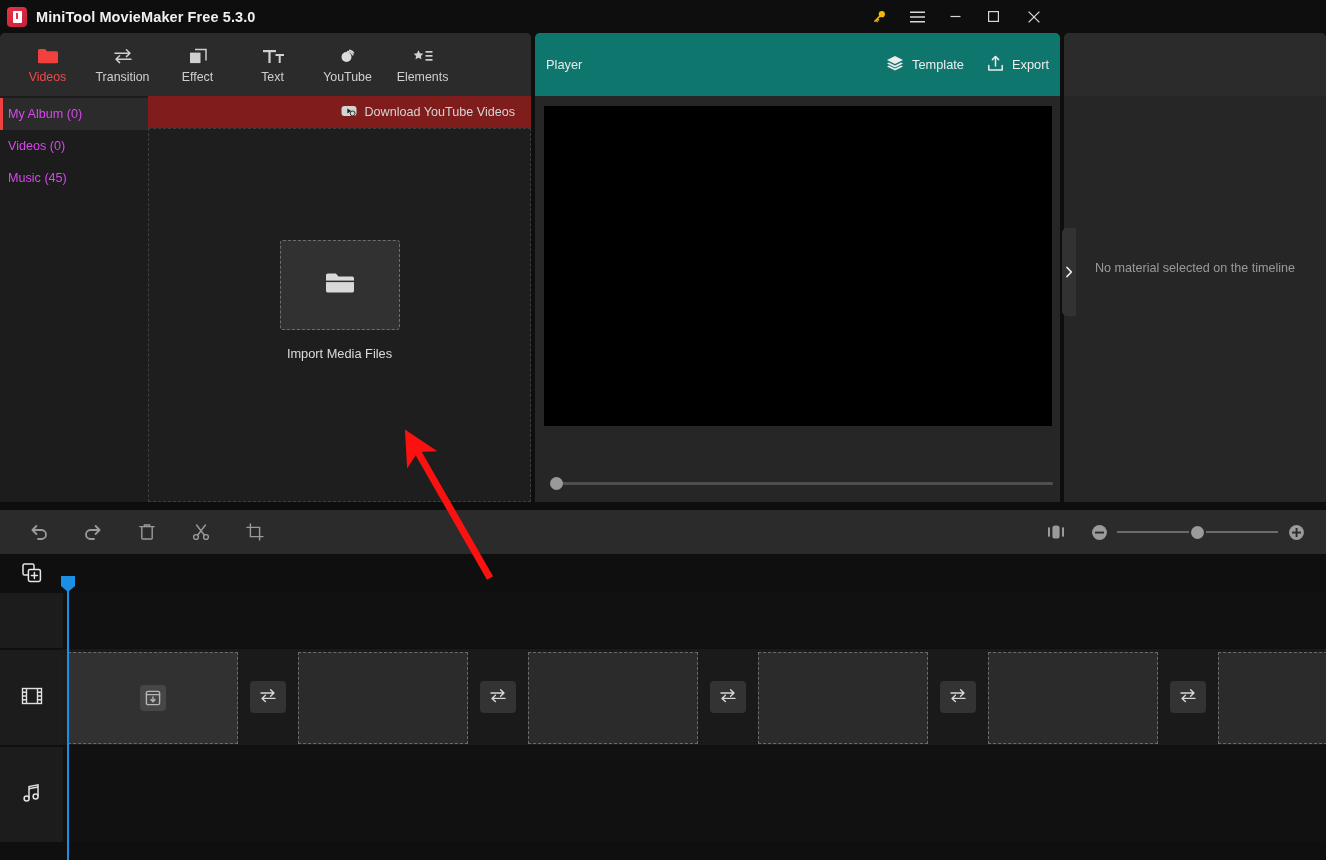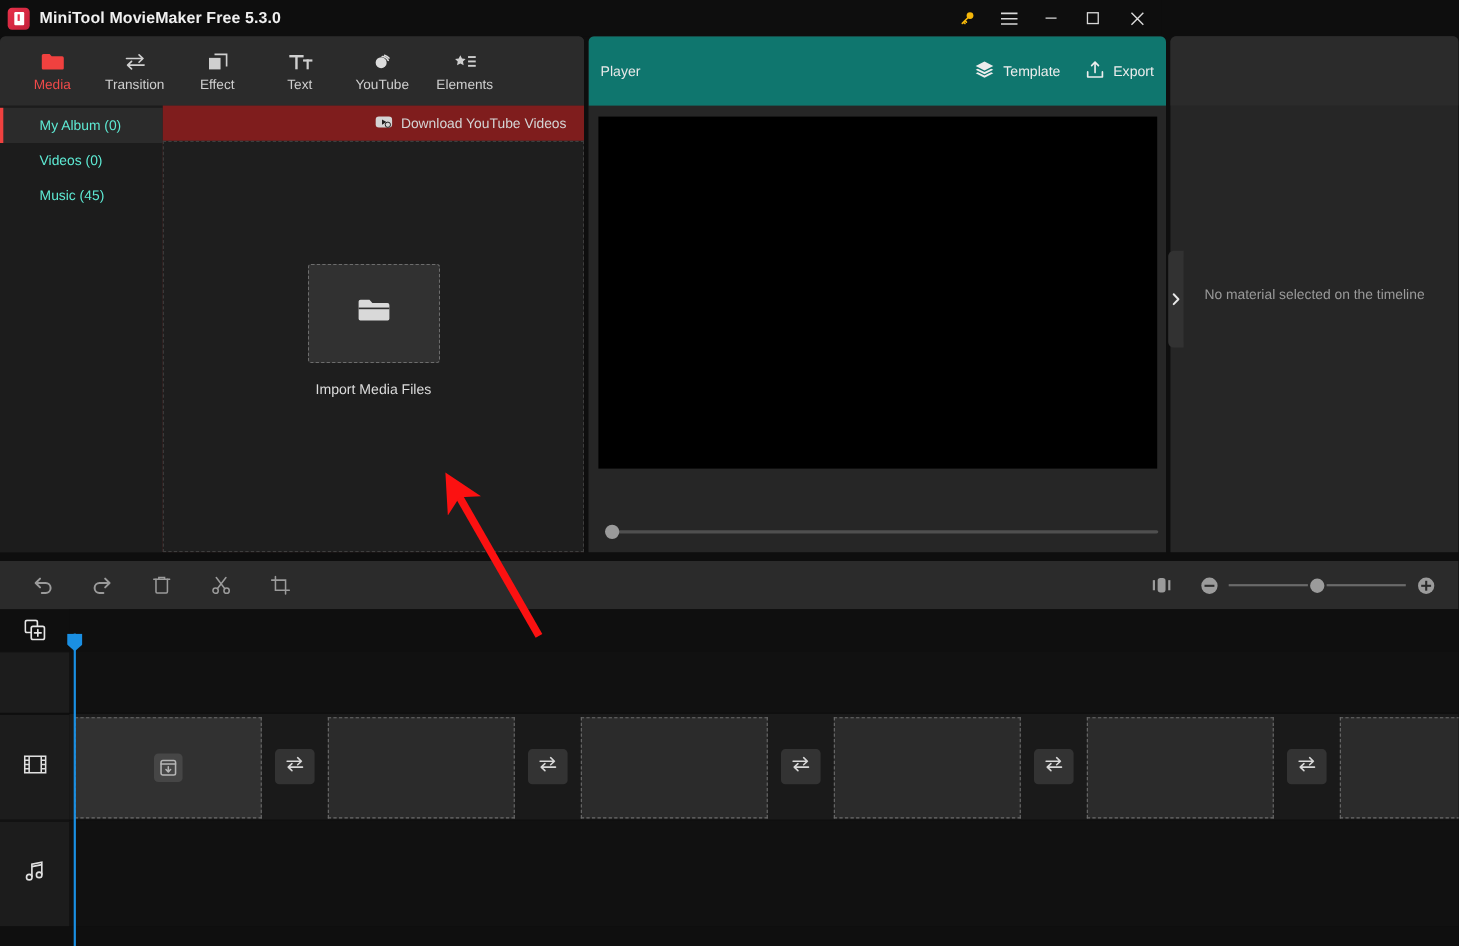--- a/index.html
+++ b/index.html
@@ -61,22 +61,22 @@
     color: #cfcfcf; font-size: 12.4px; cursor: default;
   }
   .tab.active { color: #f04a4a; }
   .tab .ticon { height: 20px; display: flex; align-items: flex-end; }
 
   .left-body { position: absolute; left:0; top: 63px; width: 531px; height: 406px; display: flex; }
   .albums {
     width: 148px; height: 406px; background: #1c1c1c; padding-top: 2px;
   }
   .album-item {
-    height: 32px; display: flex; align-items: center; padding-left: 36px;
-    color: #5eead4; font-size: 12.6px; position: relative;
+    height: 32px; display: flex; align-items: center; padding-left: 8px;
+    color: #d946ef; font-size: 12.6px; position: relative;
   }
   .album-item.active { background: #2b2b2b; }
   .album-item.active:before {
     content: ""; position: absolute; left: 0; top: 0; width: 3px; height: 32px;
     background: #f0413f;
   }
   .media-area {
     width: 383px; height: 406px; background: #7f1d1d; position: relative;
   }
   .media-top {
@@ -246,21 +246,21 @@
   </div>
 
   <div class="left-panel">
     <div class="tabs">
       <div class="tab active">
         <span class="ticon">
           <svg width="22" height="18" viewBox="0 0 22 18" fill="#f0413f">
               <path d="M1 3.5a1.5 1.5 0 0 1 1.5-1.5h5.6l1.9 2.2h9.5A1.5 1.5 0 0 1 21 5.7v9.3a1.2 1.2 0 0 1-1.2 1.2H2.2A1.2 1.2 0 0 1 1 15V3.5z"></path>
             </svg>
         </span>
-        <span>Media</span>
+        <span>Videos</span>
       </div>
       <div class="tab">
         <span class="ticon">
           <svg width="22" height="18" viewBox="0 0 22 18" stroke="#cfcfcf" stroke-width="1.5" fill="none" stroke-linecap="round" stroke-linejoin="round">
             <path d="M3 6.2h15M14.4 2.8 18 6.2 14.4 9.6"></path>
               <path d="M19 12.2H4M7.6 8.8 4 12.2l3.6 3.4"></path>
           </svg>
         </span>
         <span>Transition</span>
       </div>

